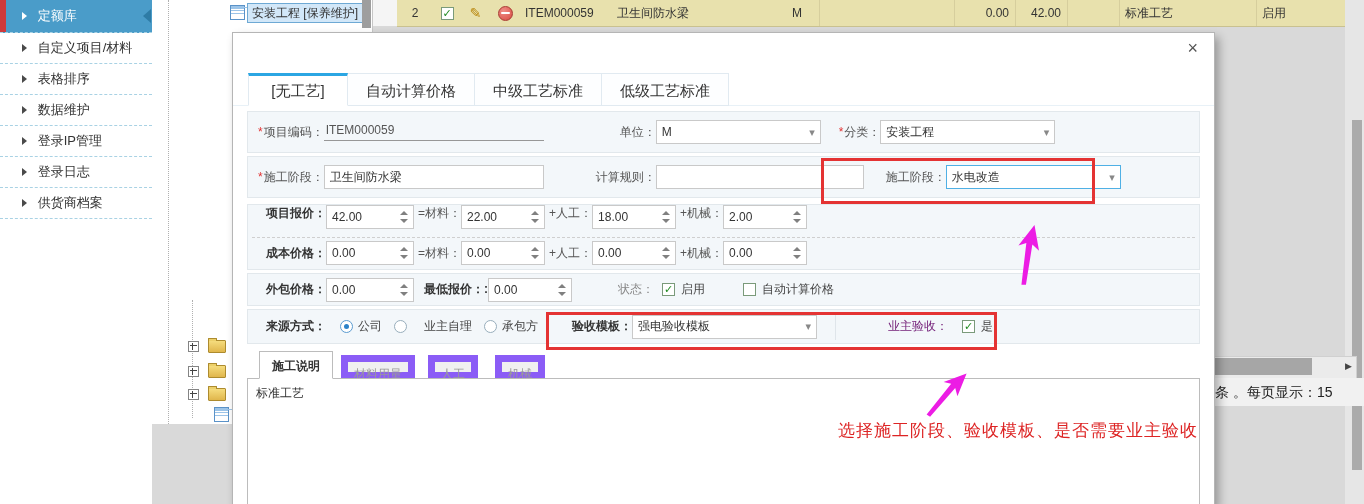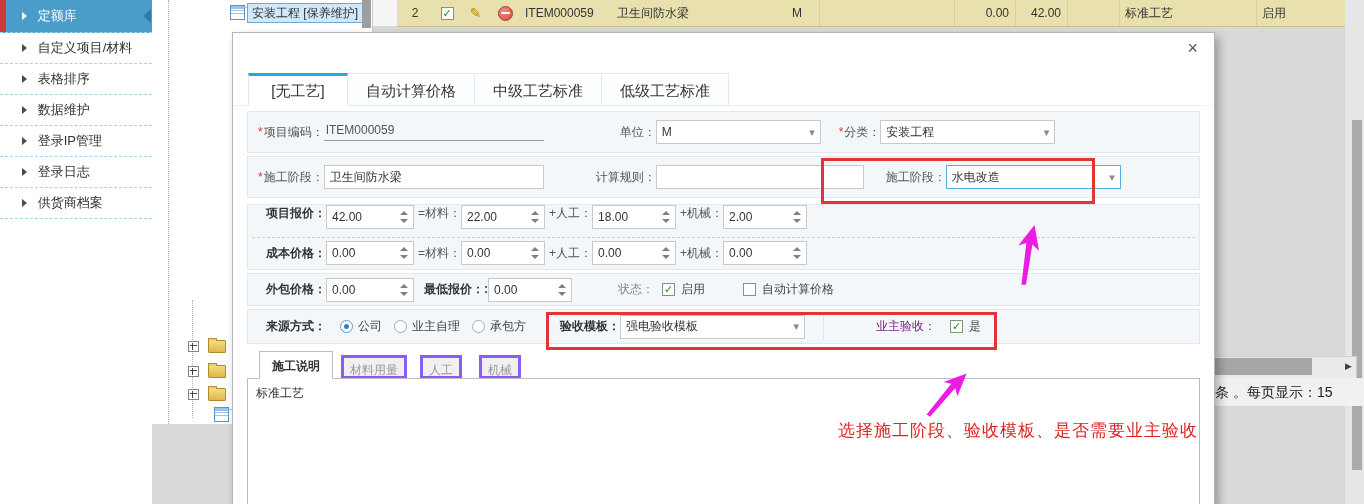--- a/index.html
+++ b/index.html
@@ -103,21 +103,21 @@
   .spin .dn{width:0;height:0;border-top:4px solid #808080;border-left:4px solid transparent;border-right:4px solid transparent;cursor:pointer;}
   .dashsep{position:absolute;left:4px;right:4px;top:50%;border-top:1px dashed #cfcfcf;}
   .radio{display:inline-block;width:13px;height:13px;border-radius:50%;background:#fff;
     border:1px solid #98aebc;position:relative;cursor:pointer;box-sizing:border-box;}
   .radio.sel{border-color:#5a9bd0;}
   .radio.sel::after{content:"";position:absolute;left:3px;top:3px;width:5px;height:5px;border-radius:50%;background:#2b82c9;}
   .redbox{position:absolute;border:3px solid #e43333;z-index:12;pointer-events:none;}
   .vdiv{width:1px;height:26px;background:#dfe5ea;}
 
   .subtabs{position:absolute;left:14px;top:318px;height:28px;display:flex;align-items:flex-end;}
-  .subtab{height:24px;line-height:24px;padding:0 6px;background:#f0f0f0;border:3px solid #8b5cf6;
+  .subtab{height:24px;line-height:24px;padding:0 6px;background:#f0f0f0;border:7px solid #8b5cf6;
     color:#999;cursor:pointer;box-sizing:border-box;white-space:nowrap;}
   .subtab.active{height:28px;line-height:28px;padding:0 12px;background:#fff;
     border:1px solid #bcbcbc;border-bottom:1px solid #fff;font-weight:bold;color:#333;position:relative;z-index:3;}
   .descbox{position:absolute;left:14px;top:345px;width:953px;height:127px;background:#fff;
     border:1px solid #bcbcbc;border-bottom:none;box-sizing:border-box;padding:6px 8px;color:#333;cursor:text;}
 
   
   .annotation{left:838px;top:419px;color:#dd2424;font-size:17px;letter-spacing:1px;z-index:30;white-space:nowrap;}
   .pinkarrow{z-index:30;overflow:visible;}
 </style>
@@ -343,21 +343,21 @@
     <span class="lbl" style="margin-left:6px;color:#444;">启用</span>
     <span class="cb" style="margin-left:38px;"></span>
     <span class="lbl" style="margin-left:6px;color:#444;text-align:center;">自动计算价格</span>
   </div>
 
   <div class="frow" style="top:276px;height:35px;">
     <span class="blbl" style="margin-left:18px;">来源方式：</span>
     <span class="radio sel" style="margin-left:14px;"></span>
     <span class="lbl" style="margin-left:5px;color:#444;">公司</span>
     <span class="radio" style="margin-left:12px;"></span>
-    <span class="lbl" style="margin-left:5px;color:#444;">业主自理</span>
+    <span class="lbl" style="margin-left:17px;color:#444;">业主自理</span>
     <span class="radio" style="margin-left:12px;"></span>
     <span class="lbl" style="margin-left:5px;color:#444;">承包方</span>
     <span class="blbl" style="margin-left:34px;font-family:Liberation Serif, serif;">验收模板：</span>
     <div class="selbox" style="width:185px;">
       <span class="val">强电验收模板</span>
       <span class="caret">▾</span>
     </div>
     <span class="vdiv" style="margin-left:18px;"></span>
     <span class="lbl" style="margin-left:52px;color:#701a75;">业主验收：</span>
     <span class="cb" style="margin-left:14px;">

